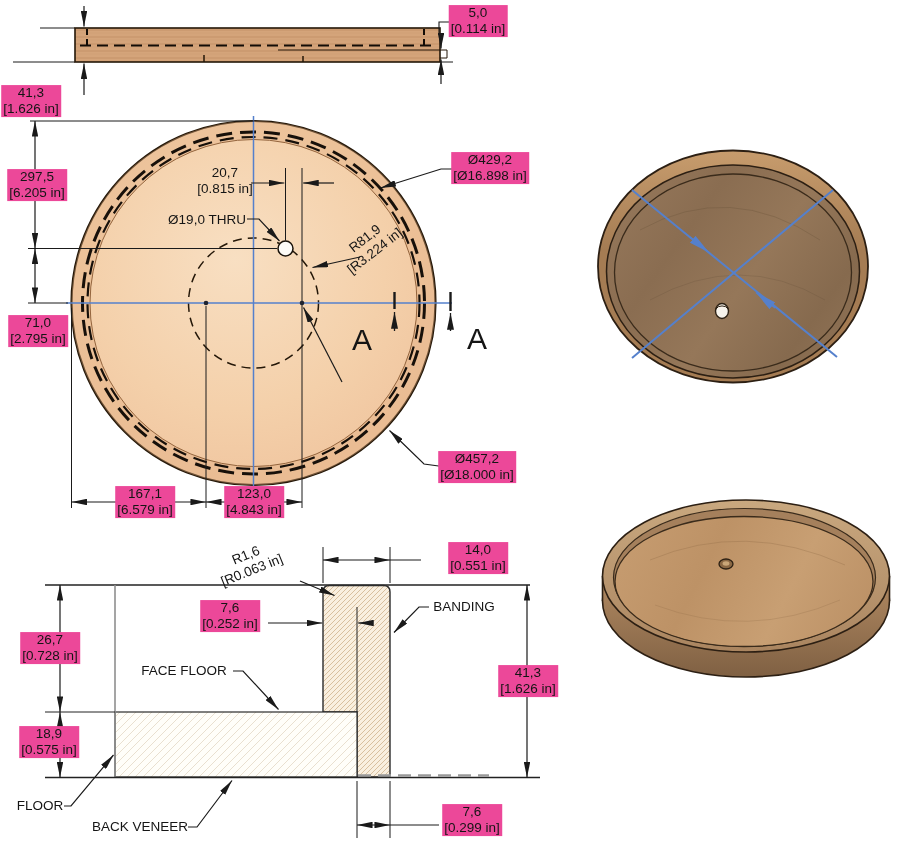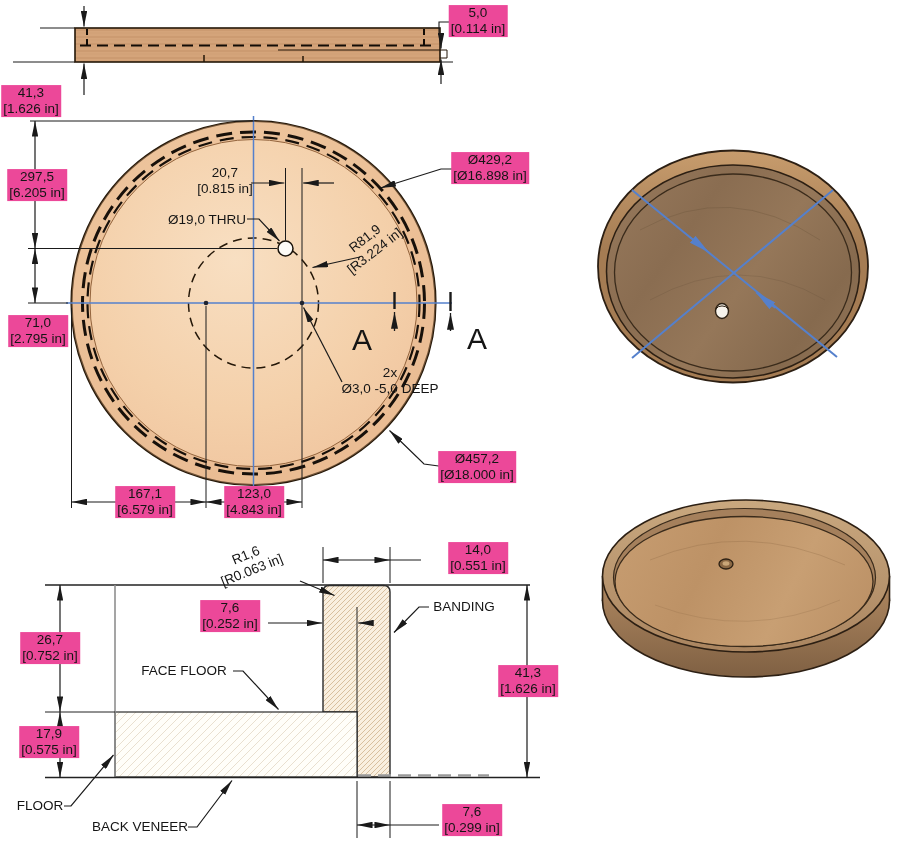--- a/index.html
+++ b/index.html
@@ -227,24 +227,20 @@
   <div>[R3.224 in]</div>
 </div>
 <div class="lbl bg" style="left:490px;top:168px">
   <div>Ø429,2</div>
   <div>[Ø16.898 in]</div>
 </div>
 <div class="lbl bg" style="left:477px;top:467px">
   <div>Ø457,2</div>
   <div>[Ø18.000 in]</div>
 </div>
-<div class="lbl" style="left:390px;top:381px">
-  <div>2x</div>
-  <div>Ø3,0 -5,0 DEEP</div>
-</div>
 <div class="lbl bg" style="left:145px;top:502px">
   <div>167,1</div>
   <div>[6.579 in]</div>
 </div>
 <div class="lbl bg" style="left:254px;top:502px">
   <div>123,0</div>
   <div>[4.843 in]</div>
 </div>
 <div class="lbl big" style="left:362px;top:340px">A</div>
 <div class="lbl big" style="left:477px;top:339px">A</div>
@@ -257,29 +253,29 @@
   <div>14,0</div>
   <div>[0.551 in]</div>
 </div>
 <div class="lbl bg" style="left:230px;top:616px">
   <div>7,6</div>
   <div>[0.252 in]</div>
 </div>
 <div class="lbl" style="left:464px;top:607px">BANDING</div>
 <div class="lbl bg" style="left:50px;top:648px">
   <div>26,7</div>
-  <div>[0.752 in]</div>
+  <div>[0.728 in]</div>
 </div>
 <div class="lbl" style="left:184px;top:671px">FACE FLOOR</div>
 <div class="lbl bg" style="left:528px;top:681px">
   <div>41,3</div>
   <div>[1.626 in]</div>
 </div>
 <div class="lbl bg" style="left:49px;top:742px">
-  <div>17,9</div>
+  <div>18,9</div>
   <div>[0.575 in]</div>
 </div>
 <div class="lbl" style="left:40px;top:806px">FLOOR</div>
 <div class="lbl" style="left:140px;top:827px">BACK VENEER</div>
 <div class="lbl bg" style="left:472px;top:820px">
   <div>7,6</div>
   <div>[0.299 in]</div>
 </div>
 
 </div>

